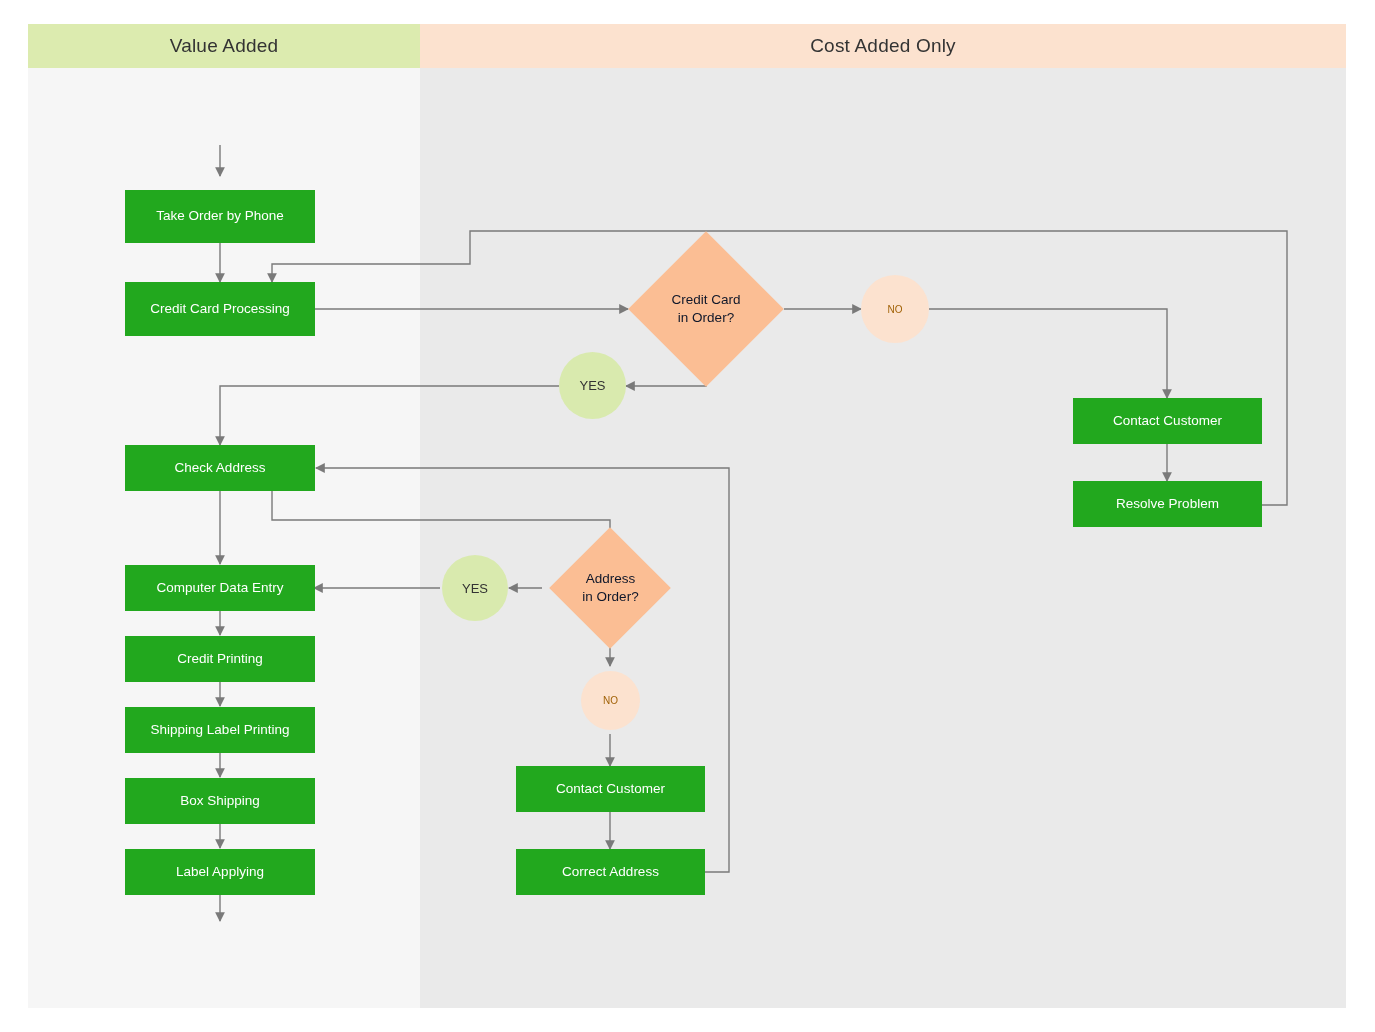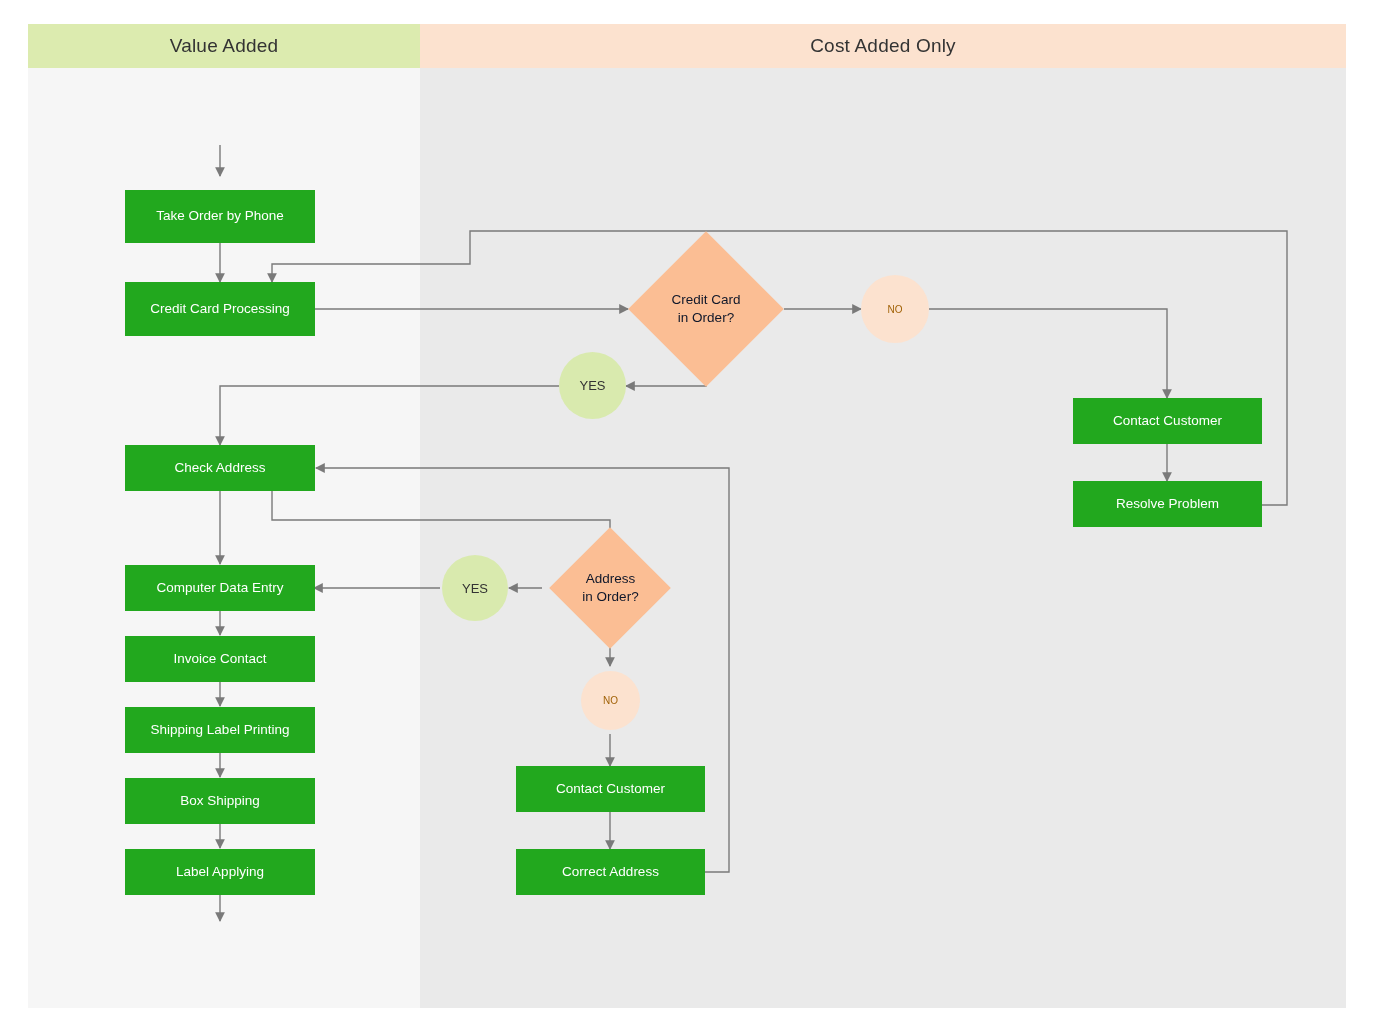--- a/index.html
+++ b/index.html
@@ -226,21 +226,21 @@
 
   <div class="node process" style="left:516px; top:849px; width:189px; height:46px;">
     <span>Correct Address</span>
   </div>
 
   <div class="node process" style="left:125px; top:565px; width:190px; height:46px;">
     <span>Computer Data Entry</span>
   </div>
 
   <div class="node process" style="left:125px; top:636px; width:190px; height:46px;">
-    <span>Invoice Contact</span>
+    <span>Credit Printing</span>
   </div>
 
   <div class="node process" style="left:125px; top:707px; width:190px; height:46px;">
     <span>Shipping Label Printing</span>
   </div>
 
   <div class="node process" style="left:125px; top:778px; width:190px; height:46px;">
     <span>Box Shipping</span>
   </div>
 

